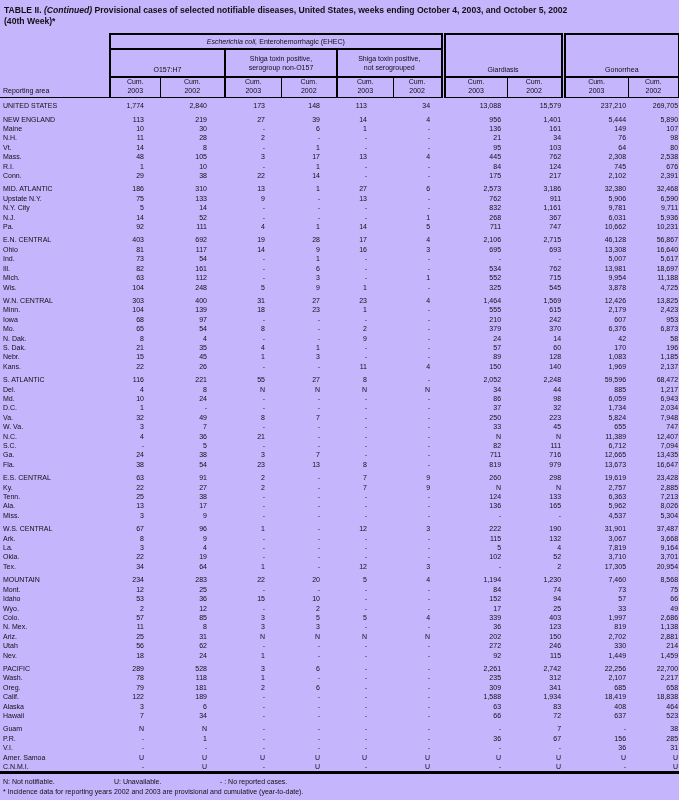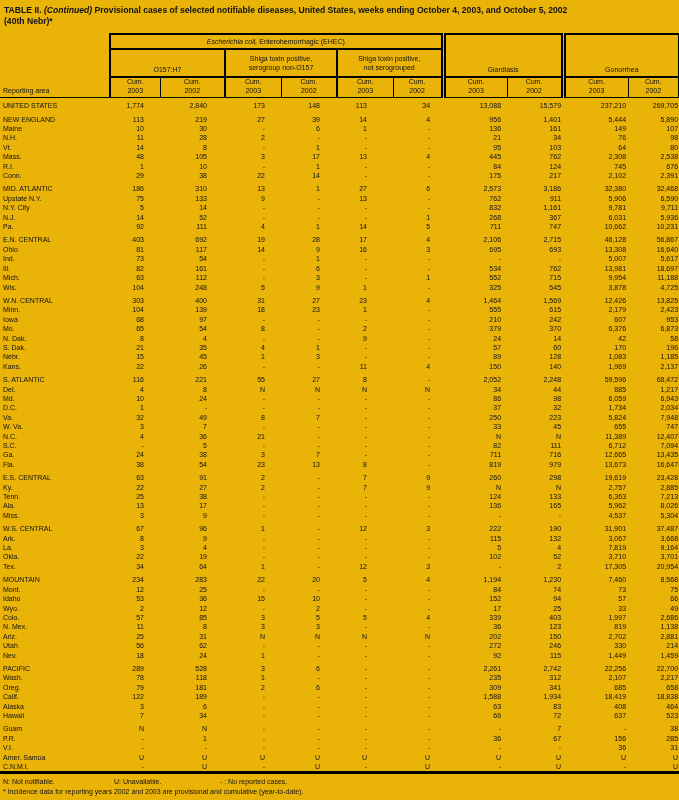--- a/index.html
+++ b/index.html
@@ -1,18 +1,18 @@
 <!DOCTYPE html>
 <html><head>
 <meta charset="utf-8">
 <style>
   * { margin:0; padding:0; box-sizing:border-box; }
   html,body { background:#ffffff; }
   .page {
-    width:679px; height:800px; background:#eab308; color:#111;
+    width:679px; height:800px; background:#c4b5fd; color:#111;
     font-family:"Liberation Sans", sans-serif;
     padding:5px 0 0 0; overflow:hidden; position:relative;
   }
   .title {
     font-size:8.6px; font-weight:bold; line-height:1.32;
     padding-left:4px; padding-right:6px; letter-spacing:0;
   }
   .title .cont { font-style:italic; }
   table.mmwr {
     width:679px; border-collapse:collapse; table-layout:fixed; margin-top:5px;
@@ -64,21 +64,21 @@
   .footnotes .fp1 { display:inline-block; width:109px; }
   .footnotes .fp2 { display:inline-block; width:104px; }
 </style>
 </head>
 <body>
 
 <div class="page">
 
   <div class="title">
     <span>TABLE II. </span><span class="cont">(Continued) </span><span>Provisional cases of selected notifiable diseases, United States, weeks ending October 4, 2003, and October 5, 2002</span><br>
-    <span>(40th Nebr)*</span>
+    <span>(40th Week)*</span>
   </div>
 
   <table class="mmwr">
     <colgroup>
       <col style="width:110px">
         <col style="width:50px">
         <col style="width:65px">
       <col style="width:56px">
         <col style="width:56px">
         <col style="width:56px">

